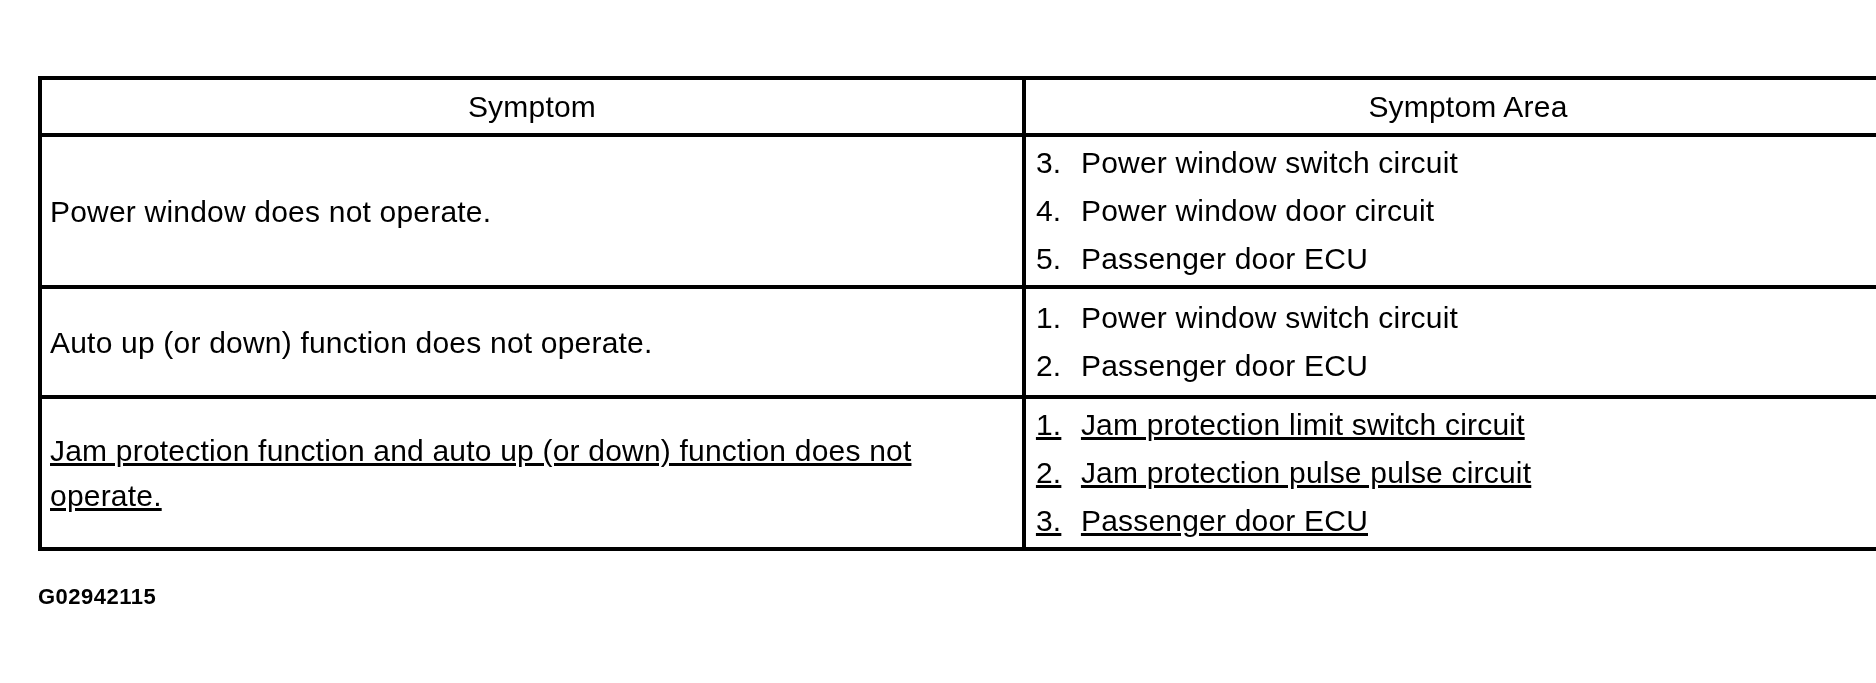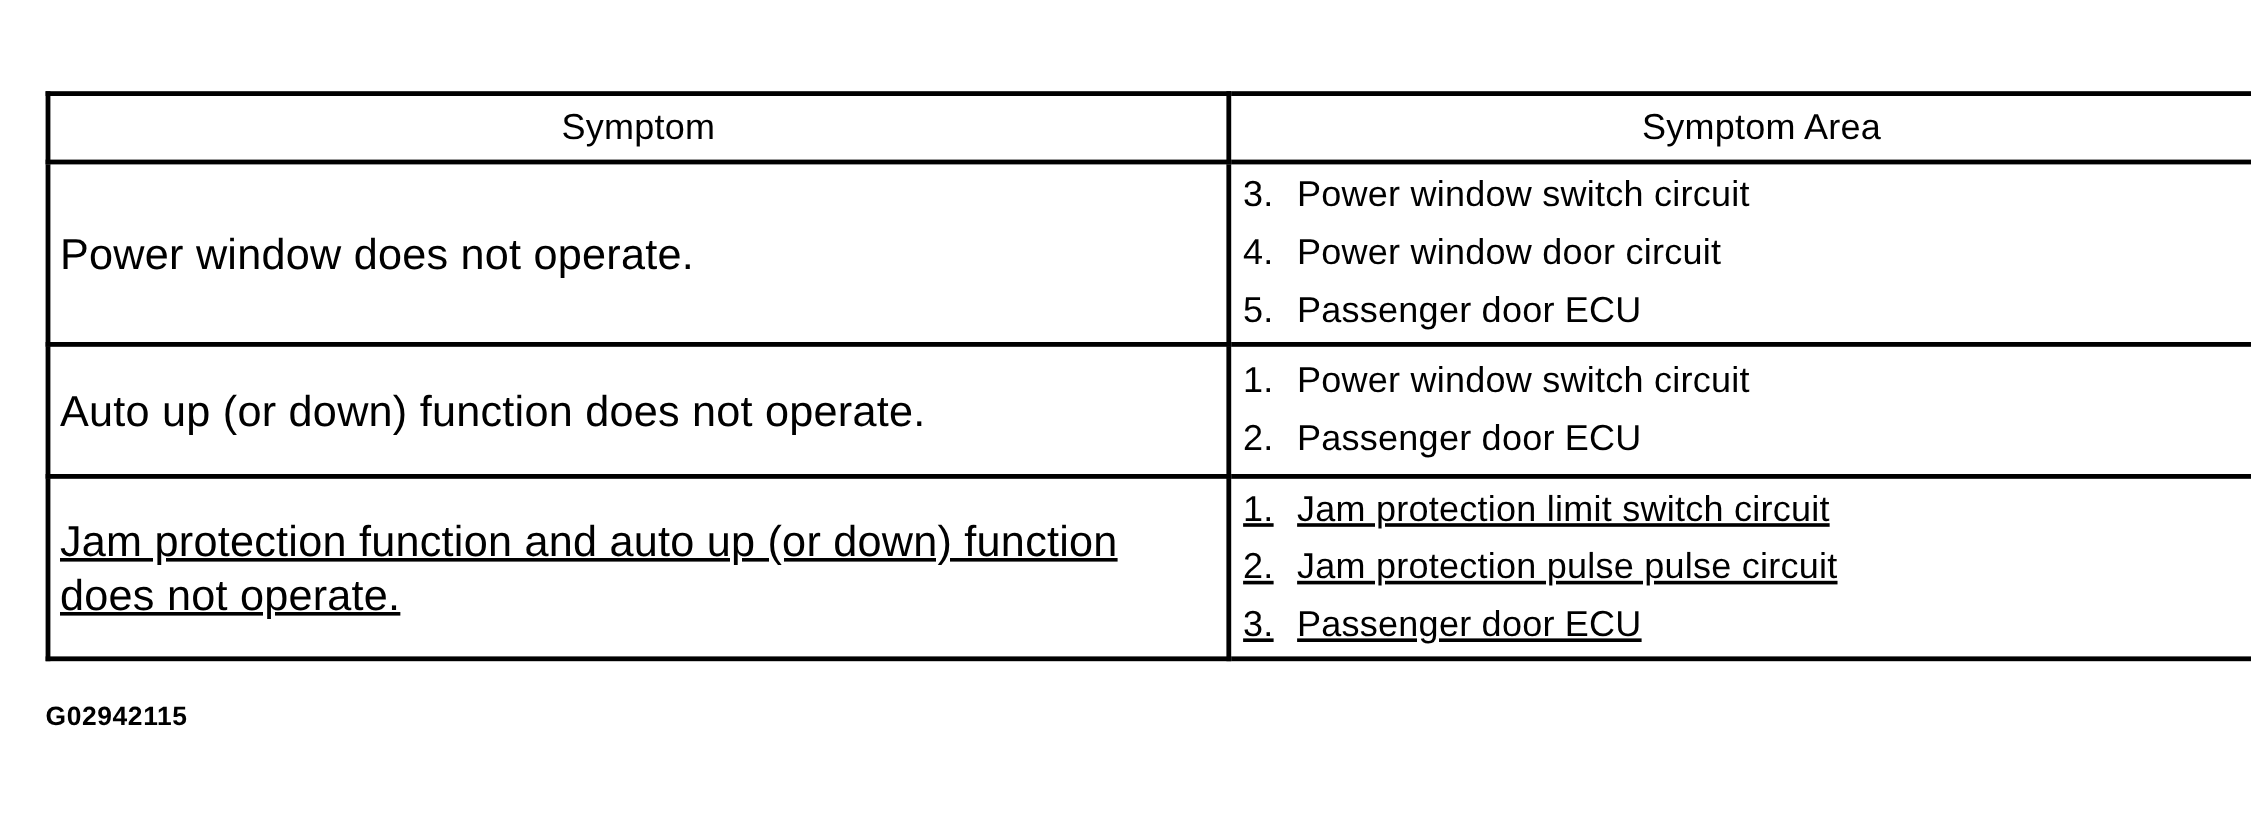--- a/index.html
+++ b/index.html
@@ -42,21 +42,21 @@
   tr.body-row-2 { height: 150px; text-decoration: underline; }
   .trouble-table th {
     font-size: 30px;
     font-weight: 400;
     text-align: center;
     vertical-align: middle;
     padding: 0;
     letter-spacing: 0.2px;
   }
   td.symptom-cell {
-    font-size: 36px;
+    font-size: 30px;
     line-height: 45px;
     vertical-align: middle;
     text-align: left;
     padding: 6px 22px 6px 8px;
     letter-spacing: 0.2px;
   }
   td.suspect-cell {
     vertical-align: middle;
     padding: 2px 6px 2px 10px;
   }

